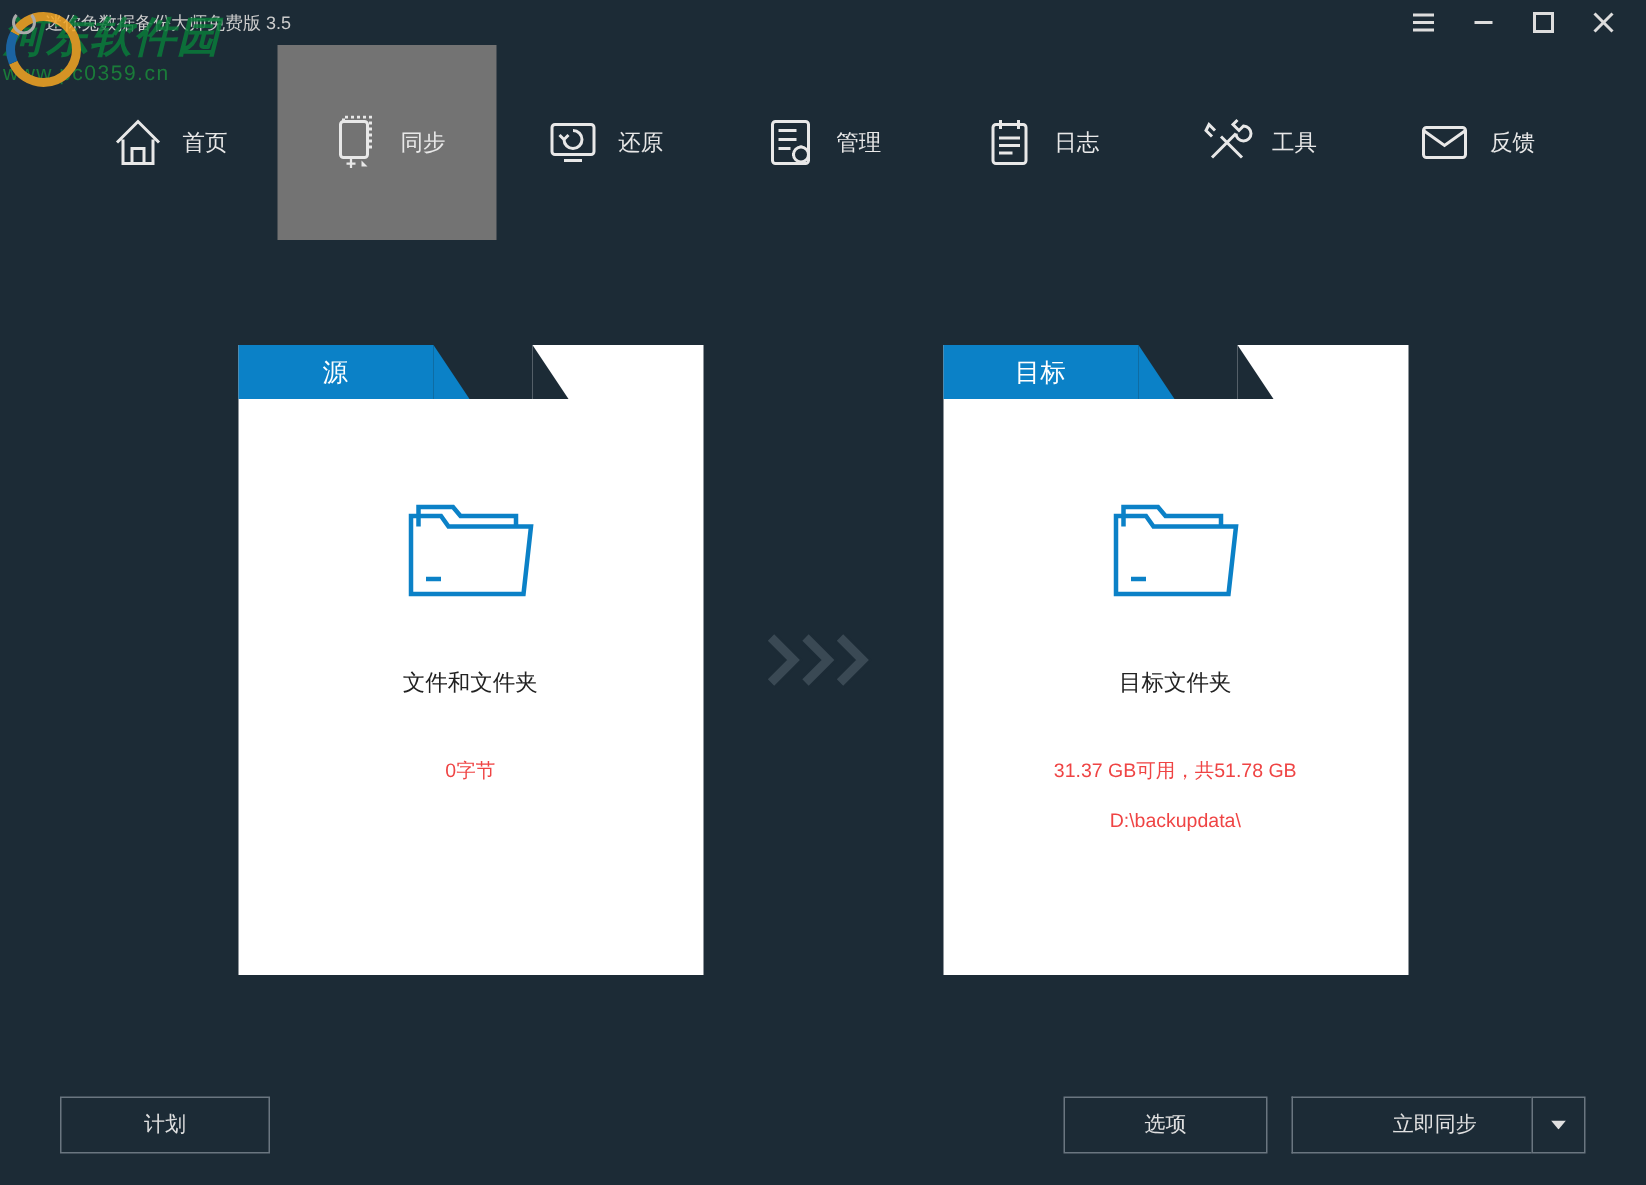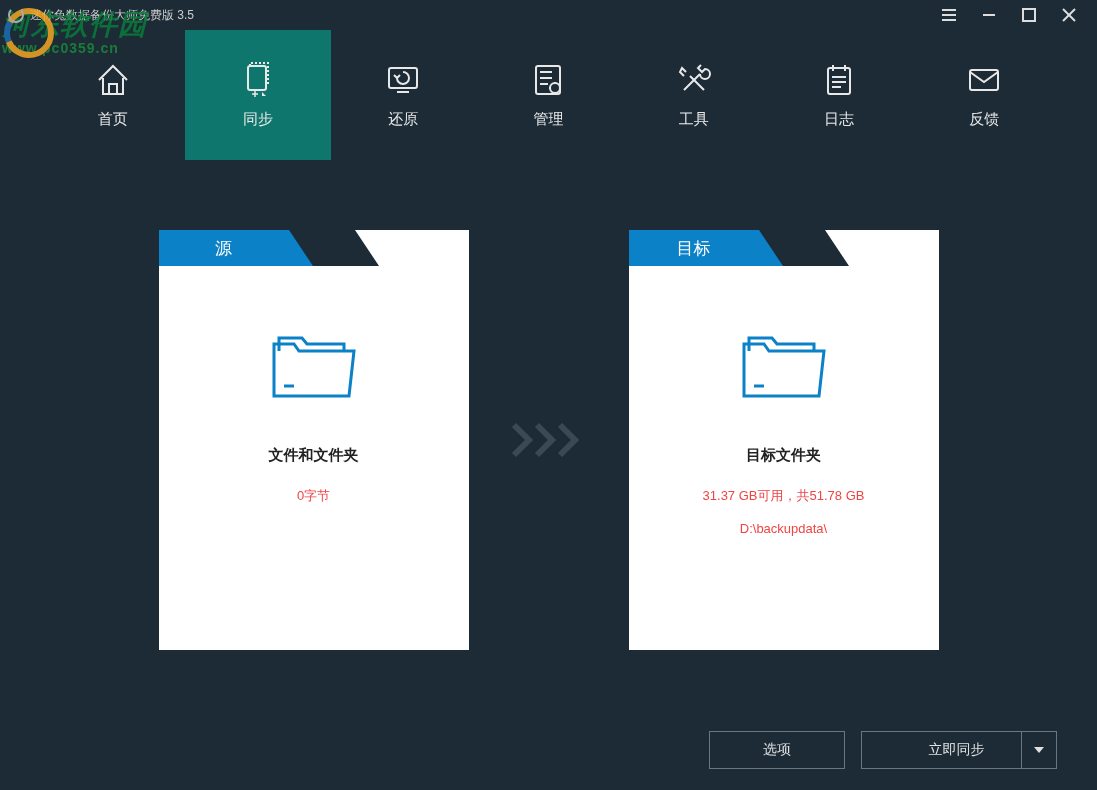--- a/index.html
+++ b/index.html
@@ -8,43 +8,43 @@
 .titlebar { height: 30px; display: flex; align-items: center; padding: 0 8px; color: #ccc; font-size: 12px; }
 .titlebar .app-icon { width: 16px; height: 16px; margin-right: 6px; position: relative; }
 .titlebar .app-icon::before { content: ""; position: absolute; inset: 0; border: 2px solid #aaa; border-radius: 50%; border-top-color: transparent; }
 .titlebar .title-text { flex: 0 0 auto; }
 .titlebar .spacer { flex: 1; }
 .titlebar .win-btn { width: 40px; height: 30px; display: flex; align-items: center; justify-content: center; cursor: pointer; }
 .titlebar .win-btn svg { width: 16px; height: 16px; stroke: #ddd; stroke-width: 2; fill: none; }
 
 .watermark { position: absolute; top: 6px; left: 2px; pointer-events: none; opacity: 0.85; }
 .watermark .wm-line1 { font-size: 28px; font-weight: bold; color: #0a7b3a; font-style: italic; letter-spacing: 1px; }
-.watermark .wm-line2 { font-size: 14px; font-weight: bold; color: #1a8a3a; letter-spacing: 1px; margin-top: -4px; }
+.watermark .wm-line2 { font-size: 14px; font-weight: normal; color: #1a8a3a; letter-spacing: 1px; margin-top: -4px; }
 .watermark .wm-ring { position: absolute; left: 0; top: 0; width: 54px; height: 54px; }
 
 .navbar { height: 130px; display: flex; padding: 0 40px; }
-.nav-item { flex: 1; display: flex; flex-direction: column; align-items: center; justify-content: center; color: #e8e8e8; cursor: pointer; gap: 12px; }
-.nav-item.active { background: #0f766e; }
+.nav-item { flex: 1; display: flex; flex-direction: row; align-items: center; justify-content: center; color: #e8e8e8; cursor: pointer; gap: 12px; }
+.nav-item.active { background: #737373; }
 .nav-item .nav-icon { width: 36px; height: 36px; }
 .nav-item .nav-label { font-size: 15px; }
 .nav-item svg { stroke: #e8e8e8; fill: none; stroke-width: 2; }
 
 .content { position: relative; height: 560px; display: flex; align-items: center; justify-content: center; gap: 40px; }
 
 .card { width: 310px; height: 420px; background: #fff; display: flex; flex-direction: column; align-items: center; cursor: pointer; position: relative; }
 .card-tab-wrap { position: absolute; top: 0; left: 0; right: 0; height: 36px; }
 .card-tab { position: absolute; left: 0; top: 0; width: 130px; height: 36px; background: #0b81c7; color: #fff; display: flex; align-items: center; justify-content: center; font-size: 17px; }
 .card-tab::after { content: ""; position: absolute; right: -24px; top: 0; border-left: 24px solid #0b81c7; border-top: 36px solid transparent; }
 .card-tab-shadow { position: absolute; left: 106px; top: 0; width: 90px; height: 36px; background: #1c2b36; }
 .card-tab-shadow::before { content: ""; position: absolute; left: -24px; top: 0; border-right: 24px solid #1c2b36; border-bottom: 36px solid transparent; }
 .card-tab-shadow::after { content: ""; position: absolute; right: -24px; top: 0; border-left: 24px solid #1c2b36; border-top: 36px solid transparent; }
 .card-body { margin-top: 36px; flex: 1; width: 100%; display: flex; flex-direction: column; align-items: center; padding-top: 60px; }
 .folder-icon { width: 100px; height: 80px; margin-bottom: 40px; }
 .folder-icon svg { stroke: #0b81c7; fill: none; stroke-width: 3; }
-.card-title { font-size: 15px; font-weight: bold; color: #222; margin-bottom: 22px; }
+.card-title { font-size: 15px; font-weight: normal; color: #222; margin-bottom: 40px; }
 .card-line { font-size: 13px; color: #ef4444; margin-bottom: 16px; }
 
 .arrows { display: flex; align-items: center; }
 .arrows svg { width: 80px; height: 50px; }
 
 .footer { height: 60px; display: flex; align-items: center; padding: 0 40px; gap: 16px; }
 .footer .spacer { flex: 1; }
 .btn { height: 38px; border: 1px solid #6a7680; color: #e0e0e0; background: transparent; display: flex; align-items: center; justify-content: center; font-size: 14px; cursor: pointer; padding: 0 20px; }
 .btn.plan { width: 140px; }
 .btn.options { width: 136px; }
@@ -124,35 +124,35 @@
           <line x1="10" y1="10" x2="22" y2="10"></line>
           <line x1="10" y1="16" x2="22" y2="16"></line>
           <line x1="10" y1="22" x2="18" y2="22"></line>
           <circle cx="25" cy="26" r="5"></circle>
           <path d="M25 21 L25 20 M25 32 L25 31 M30 26 L31 26 M19 26 L20 26"></path>
         </svg></div>
     <div class="nav-label">管理</div>
   </div>
   <div class="nav-item">
     <div class="nav-icon"><svg viewBox="0 0 36 36">
-          <path d="M8 28 L24 12 M24 12 A5 5 0 1 0 29 7 L26 10 L22 6 L25 3"></path>
-          <path d="M28 28 L14 14 M10 10 L6 6 L4 10 L8 14"></path>
-        </svg></div>
-    <div class="nav-label">工具</div>
-  </div>
-  <div class="nav-item">
-    <div class="nav-icon"><svg viewBox="0 0 36 36">
           <rect x="7" y="6" width="22" height="26" rx="2"></rect>
           <line x1="12" y1="3" x2="12" y2="9"></line>
           <line x1="24" y1="3" x2="24" y2="9"></line>
           <line x1="11" y1="15" x2="25" y2="15"></line>
           <line x1="11" y1="20" x2="25" y2="20"></line>
           <line x1="11" y1="25" x2="20" y2="25"></line>
         </svg></div>
     <div class="nav-label">日志</div>
+  </div>
+  <div class="nav-item">
+    <div class="nav-icon"><svg viewBox="0 0 36 36">
+          <path d="M8 28 L24 12 M24 12 A5 5 0 1 0 29 7 L26 10 L22 6 L25 3"></path>
+          <path d="M28 28 L14 14 M10 10 L6 6 L4 10 L8 14"></path>
+        </svg></div>
+    <div class="nav-label">工具</div>
   </div>
   <div class="nav-item">
     <div class="nav-icon"><svg viewBox="0 0 36 36">
           <rect x="4" y="8" width="28" height="20" rx="2"></rect>
           <path d="M4 10 L18 20 L32 10"></path>
         </svg></div>
     <div class="nav-label">反馈</div>
   </div>
 </div>
 
@@ -202,20 +202,21 @@
       </div>
       <div class="card-title">目标文件夹</div>
       <div class="card-line">31.37 GB可用，共51.78 GB</div>
       <div class="card-line">D:\backupdata\</div>
     </div>
   </div>
 
 </div>
 
 <div class="footer">
+  <div class="btn plan">计划</div>
   <div class="spacer"></div>
   <div class="btn options">选项</div>
   <div class="btn-split">
     <div class="btn-main">立即同步</div>
     <div class="btn-caret">
         <svg viewBox="0 0 10 6">
           <path d="M0 0 L5 6 L10 0 Z"></path>
         </svg>
       </div>
   </div>

